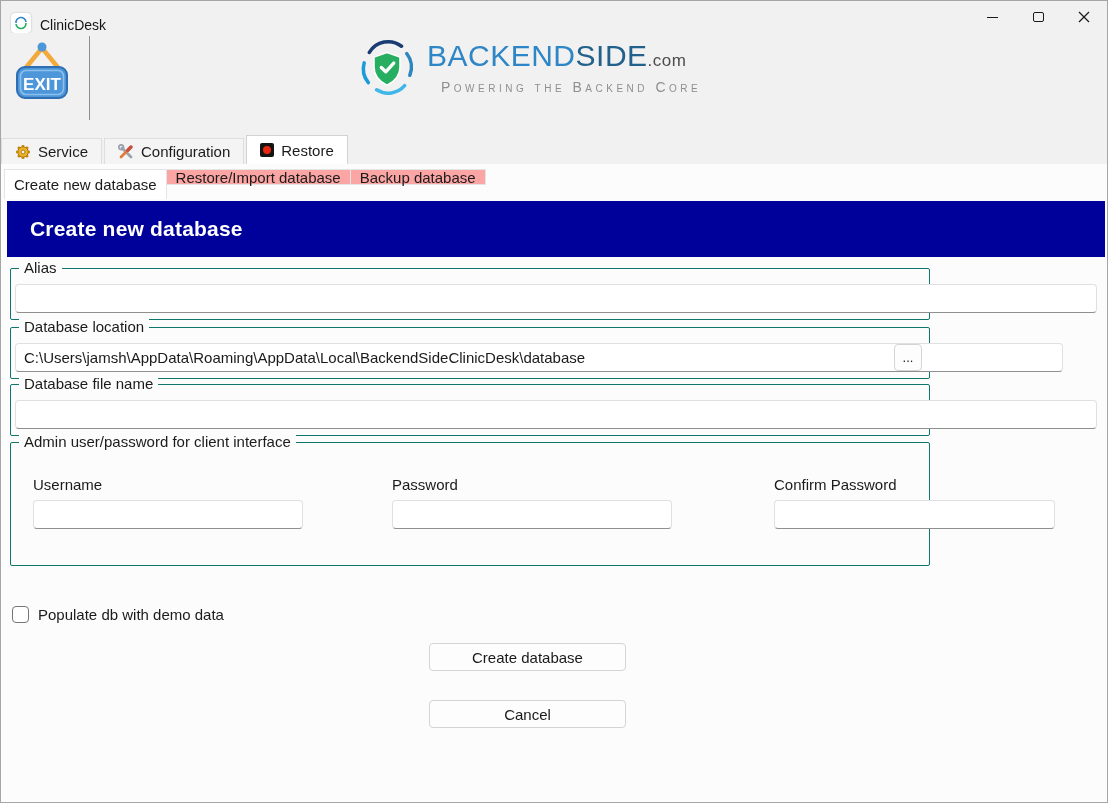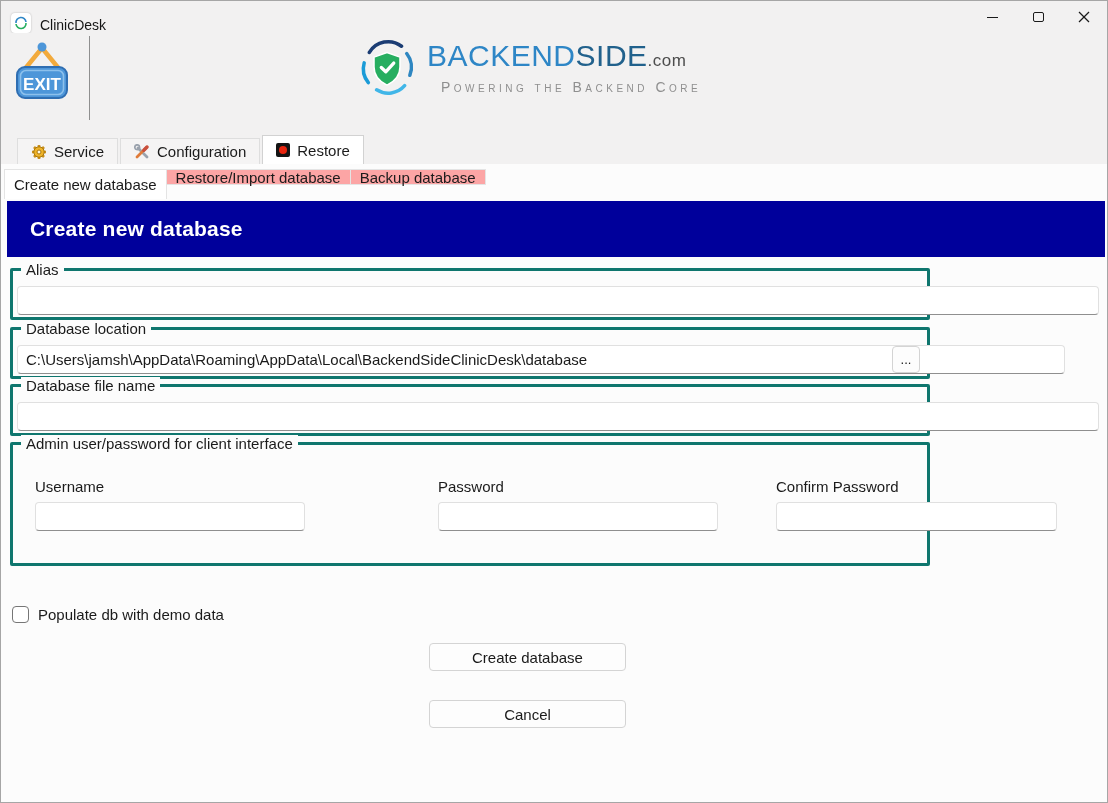--- a/index.html
+++ b/index.html
@@ -34,21 +34,21 @@
   .brand-line { font-size:30px; font-weight:normal; letter-spacing:.5px; line-height:32px; }
   .brand-primary { color:#2e86c6; }
   .brand-secondary { color:#21618c; }
   .brand-suffix { font-size:17px; color:#4d4d4d; }
   .tagline {
     font-size:14px; color:#8f8f8f; letter-spacing:3.5px;
     font-variant:small-caps; margin-top:2px; margin-left:14px;
   }
 
   
-  .tabrow { height:28px; background:#f2f1f1; display:flex; align-items:flex-end; padding-left:16px; }
+  .tabrow { height:28px; background:#f2f1f1; display:flex; align-items:flex-end; padding-left:0; }
   .tab {
     height:26px; display:flex; align-items:center; gap:7px; padding:0 13px;
     font-size:15px; background:#f5f4f4; border:1px solid #dedede; border-bottom:none; cursor:pointer;
   }
   .tab + .tab { margin-left:2px;justify-content:center; }
   .tab.active { background:#fff; height:29px; border-color:#d2d2d2; position:relative; z-index:3; }
   .db-icon { width:14px; height:14px; background:#141414; border-radius:2px; position:relative; }
   .db-icon::after {
     content:""; position:absolute; left:3px; top:3px; width:8px; height:8px;
     border-radius:50%; background:#e8250f;
@@ -65,21 +65,21 @@
   .subtab.active { background:#fff; border-left:1px solid #e4e4e4; border-bottom:none; height:30px; z-index:2; }
 
   .banner {
     position:absolute; top:37px; left:5px; width:1098px; height:56px; background:#00009B;
     color:#fff; display:flex; align-items:center; padding-left:23px;
     font-size:21px; font-weight:bold; letter-spacing:.2px;
   }
 
   .groupbox {
     position:absolute; left:8px; width:920px;
-    border:3px solid #0f766e; border-radius:2px; background:transparent;
+    border:1px solid #0f766e; border-radius:2px; background:transparent;
   }
   .groupbox-label {
     position:absolute; top:-10px; left:8px; background:#fcfcfc; padding:0 5px;
     font-size:15px; color:#1b1b1b; white-space:nowrap;
   }
   .text-input {
     height:29px; background:#fff; border:1px solid #e0e0e0; border-bottom-color:#8f8f8f;
     border-radius:4px; font-size:15px; padding:0 8px; color:#1a1a1a;
     font-family:"Liberation Sans", sans-serif; outline:none; width:100%;
   }
@@ -96,21 +96,21 @@
   .browse-btn {
     position:absolute; right:7px; top:16px; width:28px; height:27px;
     background:#fdfdfd; border:1px solid #d4d4d4; border-radius:4px;
     font-size:13px; line-height:10px; color:#1a1a1a; cursor:pointer;
     font-family:"Liberation Sans", sans-serif;
   }
 
   .admin-field { position:absolute; }
   .admin-label { font-size:15px; color:#1b1b1b; margin-bottom:7px; display:block; }
   .af-username { left:22px; top:33px; width:270px; }
-  .af-password { left:381px; top:33px; width:280px;margin-left:44px; }
+  .af-password { left:381px; top:33px; width:280px; }
   .af-confirm  { left:763px; top:33px; width:281px; }
 
   .checkbox-row { position:absolute; top:414px; left:10px; display:flex; align-items:center; cursor:pointer;margin-top:28px; }
   .checkbox-box { width:17px; height:17px; border:1px solid #767676; border-radius:4px; background:#fff; }
   .checkbox-label { margin-left:9px; font-size:15px; }
 
   .action-btn {
     position:absolute; left:427px; width:197px; height:28px;
     background:#fdfdfd; border:1px solid #d4d4d4; border-radius:4px;
     font-size:15px; color:#1a1a1a; cursor:pointer;

